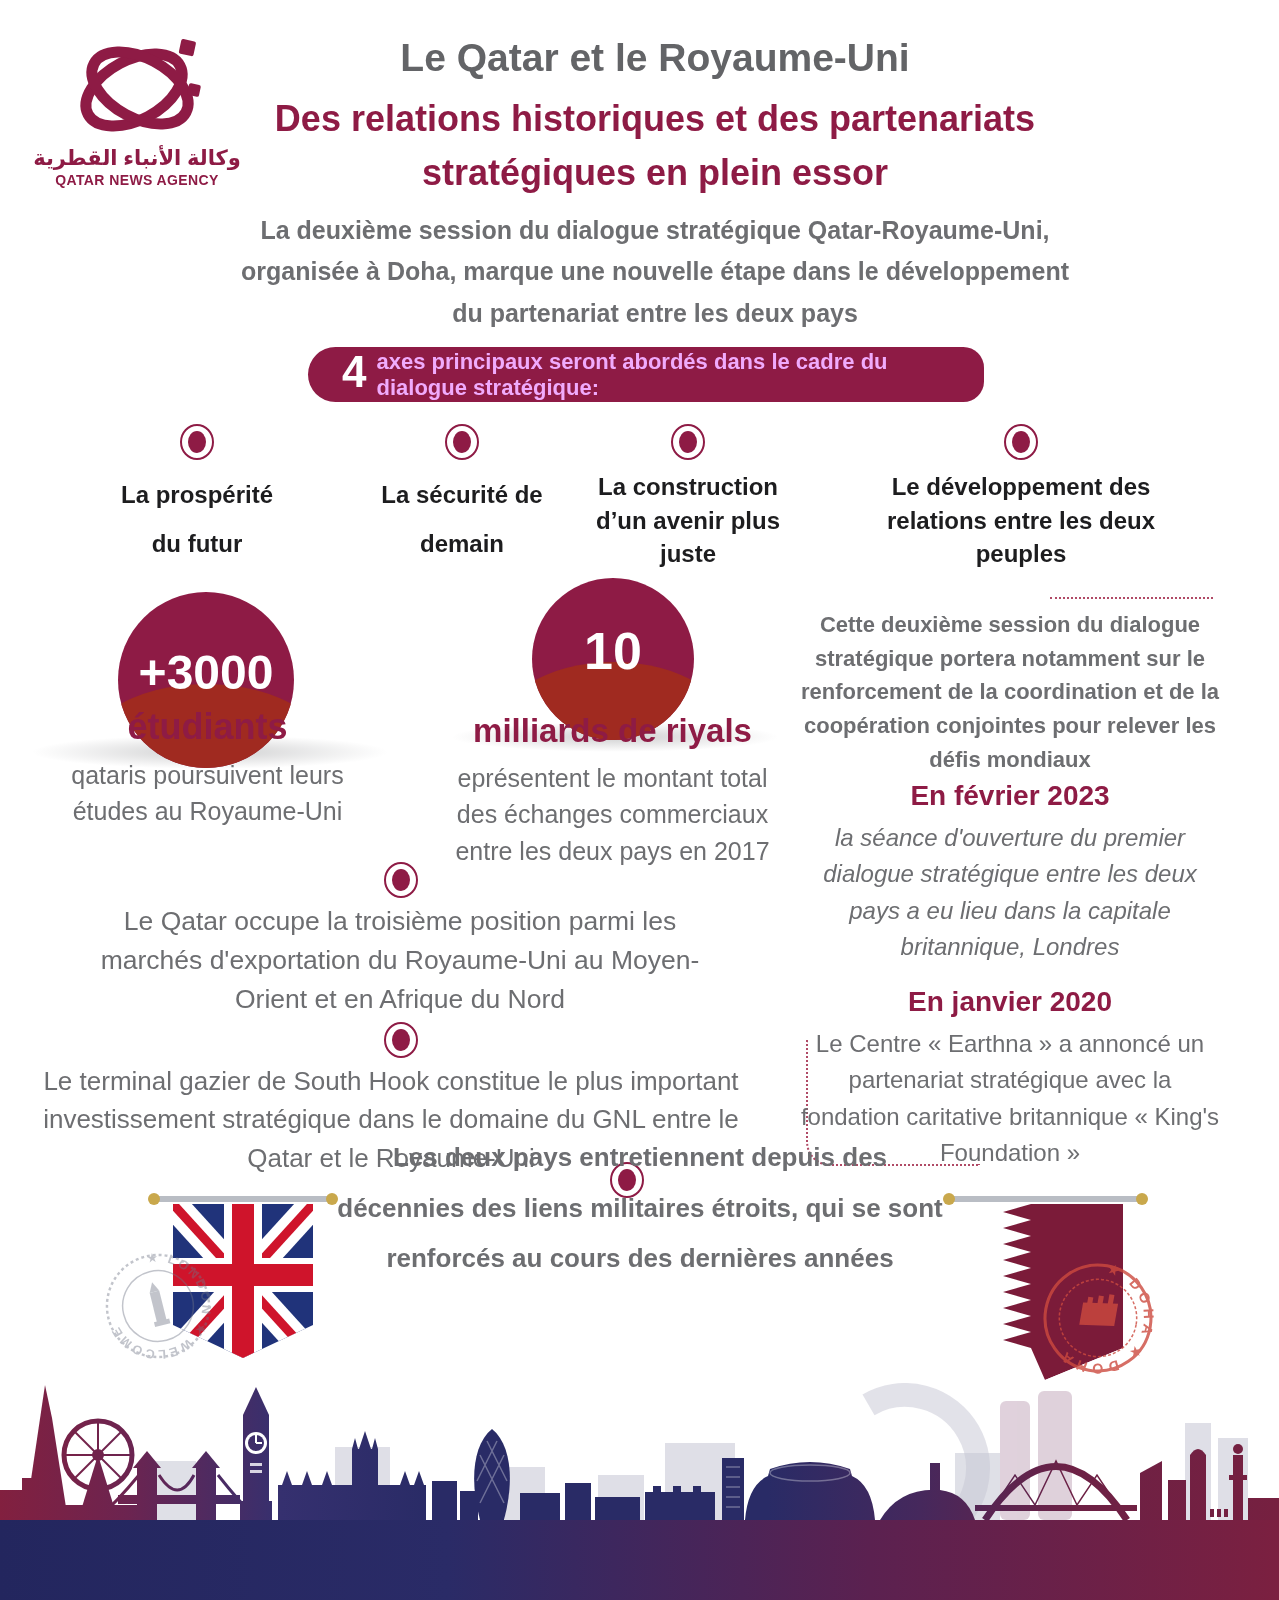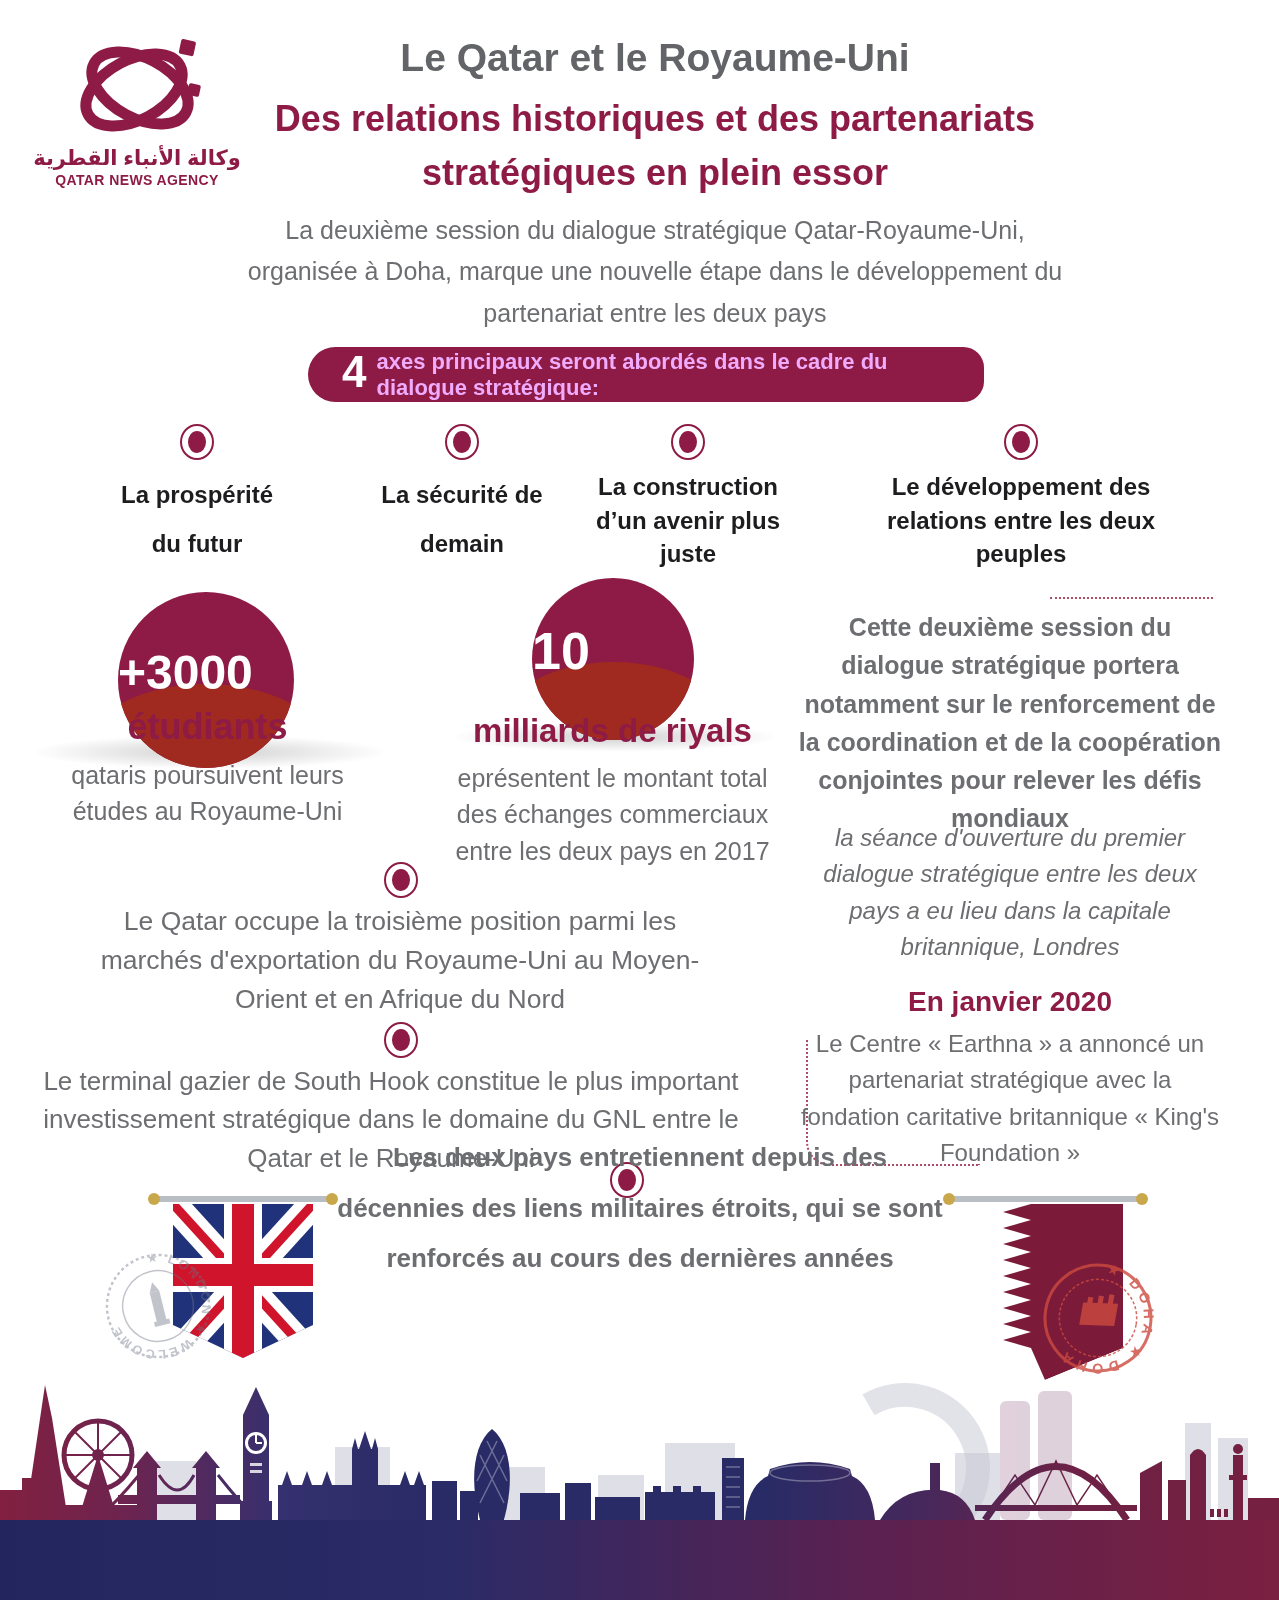--- a/index.html
+++ b/index.html
@@ -8,21 +8,21 @@
     font-family:"Liberation Sans","DejaVu Sans",sans-serif;color:#6d6e71;
   }
   .abs{position:absolute;}
   .ctr{text-align:center;}
 
   
   .logo-arabic{left:28px;top:146px;width:218px;font-size:21px;font-weight:bold;color:#8e1b45;text-align:center;direction:rtl;}
   .logo-en{left:28px;top:172px;width:218px;font-size:14px;font-weight:bold;color:#8e1b45;letter-spacing:.4px;text-align:center;}
   .title-top{left:255px;top:36px;width:800px;font-size:39px;font-weight:bold;color:#636467;}
   .title-main{left:190px;top:92px;width:930px;font-size:36px;font-weight:bold;color:#8e1b45;line-height:1.5;}
-  .lede{left:240px;top:210px;width:830px;font-size:25px;font-weight:normal;color:#6d6e71;line-height:1.65;}
+  .lede{left:240px;top:210px;width:830px;font-size:25px;font-weight:bold;color:#6d6e71;line-height:1.65;}
 
   
   .banner{
     left:308px;top:347px;width:676px;height:55px;background:#8e1b45;
     border-radius:32px 24px 24px 32px;display:flex;align-items:center;padding-left:34px;box-sizing:border-box;
   }
   .banner-num{font-size:44px;font-weight:bold;color:#fff;margin-right:10px;line-height:1;position:relative;top:-3px;}
   .banner-txt{font-size:22px;font-weight:bold;color:#f0abfc;}
 
   
@@ -33,38 +33,38 @@
   .dot i{display:block;width:18px;height:22px;background:#8e1b45;border-radius:50%;}
 
   
   .axis{font-size:24px;font-weight:bold;color:#1d1d1f;text-align:center;}
   .axis.tall{line-height:2.05;}
   .axis.tri{line-height:1.4;}
 
   
   .stat-circle{
     position:absolute;border-radius:50%;background:#8e1b45;overflow:hidden;
-    display:flex;align-items:center;z-index:2;
+    display:flex;align-items:center;justify-content:center;z-index:2;
   }
   .stat-circle::before{
     content:'';position:absolute;left:-25%;right:-25%;top:52%;height:95%;
     border-radius:50%;background:#a02a20;
   }
   .stat-value{position:relative;z-index:1;color:#fff;font-weight:bold;transform:translateY(-8px);}
   .shadow{
     position:absolute;z-index:1;border-radius:50%;
     background:radial-gradient(ellipse at center, rgba(109,110,113,.33) 0%, rgba(109,110,113,0) 70%);
   }
   .stat-title{font-weight:bold;color:#8e1b45;text-align:center;}
   .stat-text{color:#6d6e71;text-align:center;line-height:1.45;}
 
   
   .dash-top{left:1050px;top:597px;width:163px;height:0;border-top:2px dotted #b04a66;}
   .dash-corner{left:806px;top:1040px;width:172px;height:124px;border-left:2px dotted #b04a66;border-bottom:2px dotted #b04a66;border-bottom-left-radius:24px;}
-  .sb-intro{left:798px;top:608px;width:424px;font-size:25px;font-weight:bold;color:#6d6e71;line-height:1.53;text-align:center;}
+  .sb-intro{left:798px;top:608px;width:424px;font-size:22px;font-weight:bold;color:#6d6e71;line-height:1.53;text-align:center;}
   .sb-date{font-size:28px;font-weight:bold;color:#8e1b45;text-align:center;}
   .sb-text{font-size:24px;color:#6d6e71;line-height:1.52;text-align:center;}
 
   
   .fact{color:#6d6e71;text-align:center;line-height:1.48;font-size:26.5px;}
   .military{left:330px;top:1132px;width:620px;font-size:26px;font-weight:bold;color:#6d6e71;line-height:1.95;text-align:center;}
 
   .stamp{position:absolute;}
   svg{display:block;}
 </style>
@@ -122,20 +122,21 @@
   <div class="stat-circle" style="left:532px;top:578px;width:162px;height:162px;">
     <span class="stat-value" style="font-size:52px;">10</span>
   </div>
   <div class="abs stat-title" style="left:440px;top:712px;width:345px;font-size:33px;z-index:3;">milliards de riyals</div>
   <div class="abs stat-text" style="left:440px;top:760px;width:345px;font-size:25px;z-index:3;">eprésentent le montant total des échanges commerciaux entre les deux pays en 2017</div>
 
   <div class="abs dash-top"></div>
   <div class="abs dash-corner"></div>
   <div class="abs sb-intro">Cette deuxième session du dialogue stratégique portera notamment sur le renforcement de la coordination et de la coopération conjointes pour relever les défis mondiaux</div>
 
+  <div class="abs sb-date" style="left:805px;top:780px;width:410px;">En février 2023</div>
   <div class="abs sb-text" style="left:798px;top:820px;width:424px;font-style:italic;">la séance d'ouverture du premier dialogue stratégique entre les deux pays a eu lieu dans la capitale britannique, Londres</div>
 
   <div class="abs sb-date" style="left:805px;top:986px;width:410px;">En janvier 2020</div>
   <div class="abs sb-text" style="left:798px;top:1026px;width:424px;">Le Centre « Earthna » a annoncé un partenariat stratégique avec la fondation caritative britannique « King's Foundation »</div>
 
   <div class="dot" style="left:384px;top:862px;">
       <i></i>
     </div>
   <div class="abs fact" style="left:80px;top:902px;width:640px;">Le Qatar occupe la troisième position parmi les marchés d'exportation du Royaume-Uni au Moyen-Orient et en Afrique du Nord</div>
 

